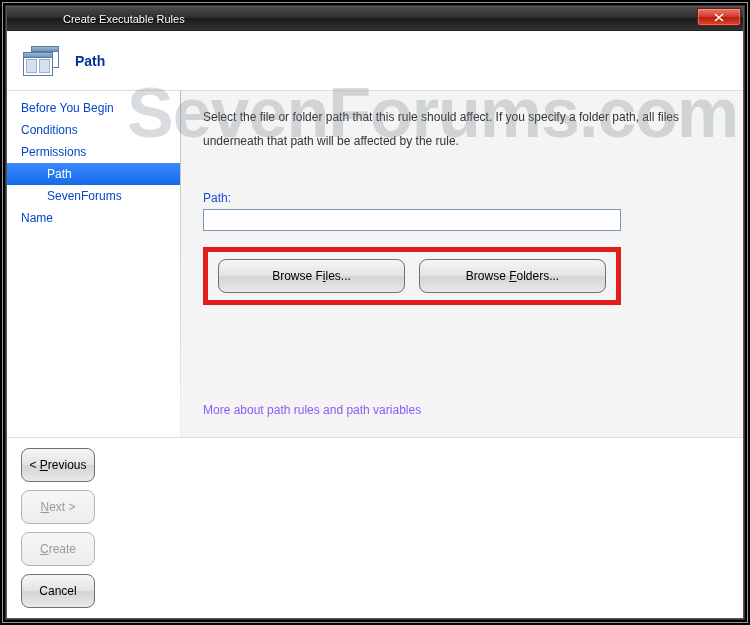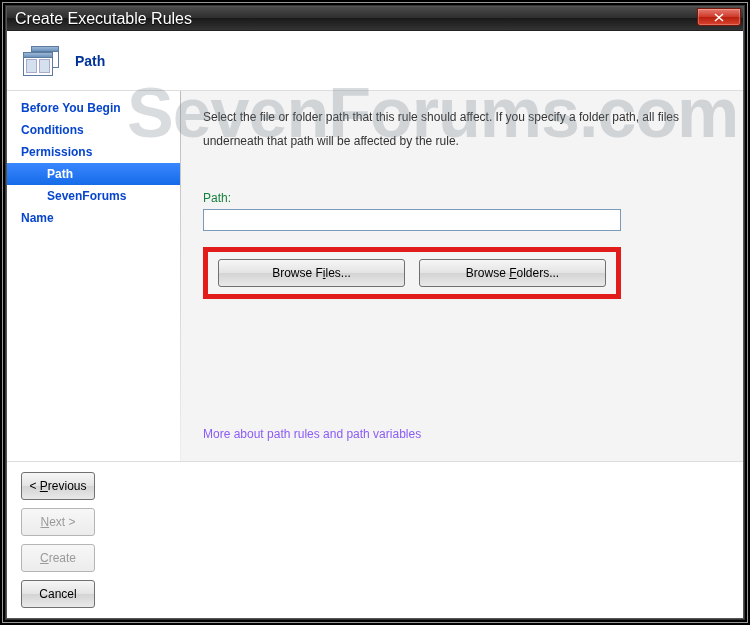--- a/index.html
+++ b/index.html
@@ -28,21 +28,21 @@
   }
   .titlebar {
     height: 24px;
     background: linear-gradient(to bottom, #4a4a4a 0%, #2d2d2d 48%, #1a1a1a 50%, #333 100%);
     display: flex;
     align-items: center;
     padding: 0 2px 0 8px;
     color: #fff;
     border-bottom: 1px solid #222;
   }
-  .titlebar-title { flex: 1; font-size: 16px; text-shadow: 0 1px 1px #000; }
+  .titlebar-title { flex: 1; font-size: 11px; text-shadow: 0 1px 1px #000; margin-left: 48px; }
   .close-btn {
     width: 44px; height: 18px;
     background: linear-gradient(to bottom, #e47a6e 0%, #cf3b2b 48%, #b81e0c 50%, #d94430 100%);
     border: 1px solid #7a1608;
     border-radius: 0 0 3px 3px;
     margin-top: -3px;
     display: flex; align-items: center; justify-content: center;
     box-shadow: inset 0 0 0 1px rgba(255,255,255,0.25);
   }
   .close-btn svg { width: 10px; height: 9px; }
@@ -93,21 +93,20 @@
     font-family: Arial, sans-serif;
   }
   .sidebar {
     width: 174px;
     background: #fff;
     border-right: 1px solid #ccc;
     padding-top: 6px;
     padding-bottom: 6px;
     position: relative;
     z-index: 2;
-    font-weight: bold;
   }
   .sidebar::after {
     content:"";
     position:absolute; right:-1px; top:0; bottom:0; width:1px;
     background: linear-gradient(#bbb,#eee);
   }
   .nav-item {
     padding: 3px 14px;
     color: #0645cc;
     cursor: pointer;
@@ -126,44 +125,44 @@
     position: relative;
     z-index: 2;
     display: flex;
     flex-direction: column;
   }
   .desc {
     color: #333;
     line-height: 24px;
     margin-bottom: 38px;
   }
-  .field-label { color: #15803d; margin-bottom: 4px; }
+  .field-label { color: #1d4ed8; margin-bottom: 4px; }
   .text-input {
     width: 418px;
     height: 22px;
     border: 1px solid #7a9ab8;
     background: #fff;
     padding: 2px 4px;
     font: inherit;
     outline: none;
   }
   .highlight-box {
     margin-top: 16px;
     border: 5px solid #e21b1b;
     padding: 7px 10px;
     width: 418px;
     display: flex;
     gap: 14px;
     background: #f4f4f4;
   }
   .win-btn {
     flex: 1;
-    height: 28px;
+    height: 34px;
     border: 1px solid #707070;
-    border-radius: 3px;
+    border-radius: 8px;
     background: linear-gradient(#f6f6f6,#e4e4e4 48%,#d4d4d4 52%,#e9e9e9);
     font: inherit;
     cursor: pointer;
     color: #000;
   }
   .win-btn .u { text-decoration: underline; }
   .spacer { flex: 1; }
   .help-link {
     color: #8b5cf6;
     cursor: pointer;

